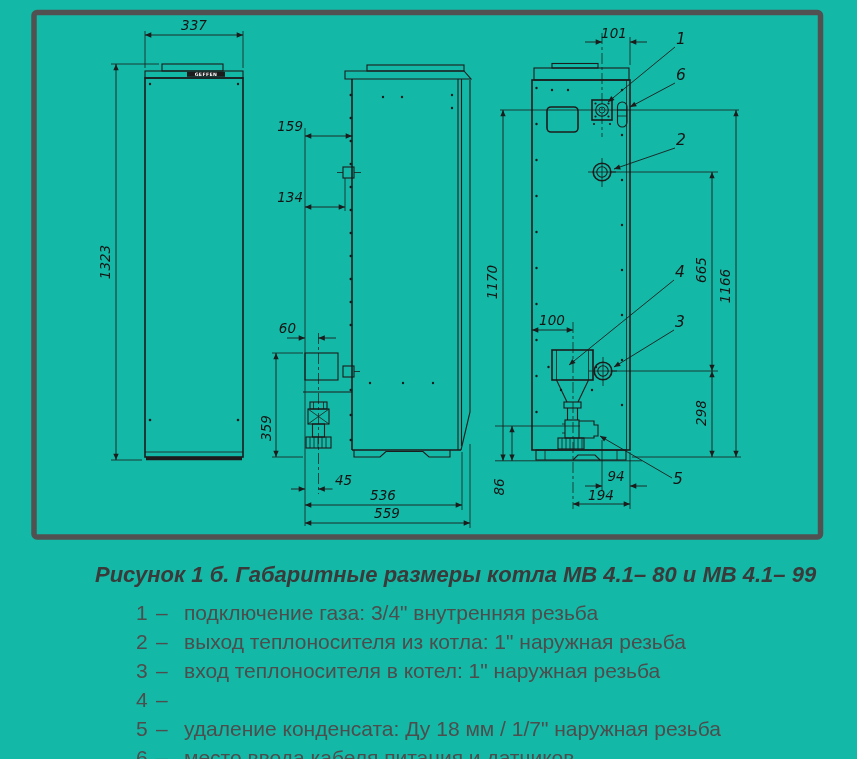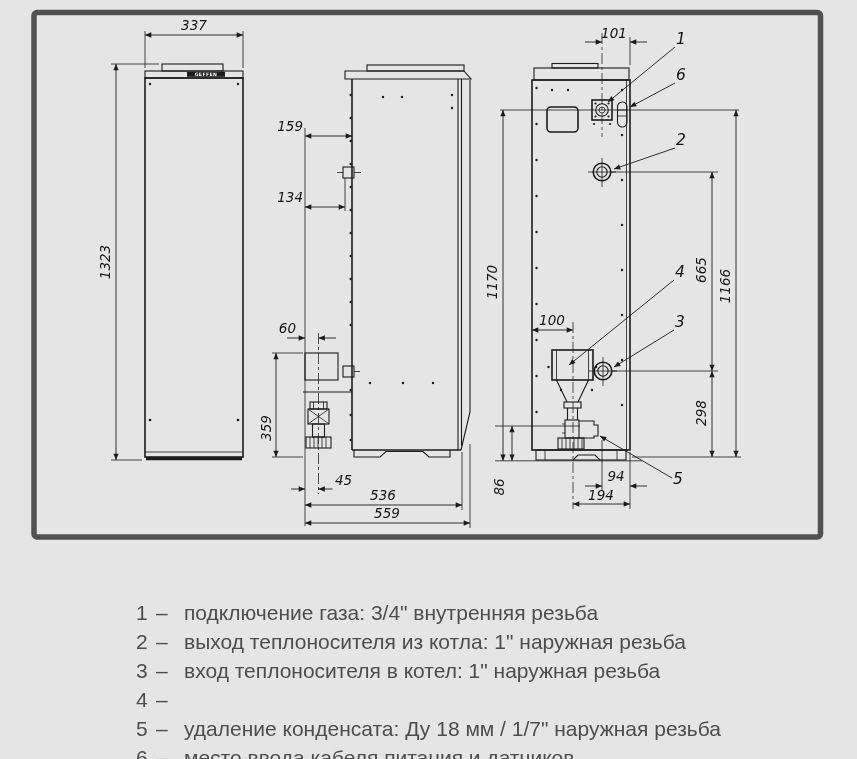--- a/index.html
+++ b/index.html
@@ -1,16 +1,16 @@
 <!DOCTYPE html>
 <html><head>
 <meta charset="utf-8">
 <style>
   html,body{margin:0;padding:0;background:#ffffff;}
-  #page{position:relative;width:857px;height:759px;background:#e5e5e5;overflow:hidden;
+  #page{position:relative;width:857px;height:759px;background:#14b8a6;overflow:hidden;
         font-family:"Liberation Sans",sans-serif;}
   svg .o{fill:none;stroke:#1c1c1c;stroke-width:1.6;stroke-linejoin:miter}
   svg .m{fill:none;stroke:#1c1c1c;stroke-width:1.1}
   svg .h{fill:none;stroke:#1c1c1c;stroke-width:.8}
   svg .d{fill:none;stroke:#1c1c1c;stroke-width:.9;marker-start:url(#arr);marker-end:url(#arr)}
   svg .de{fill:none;stroke:#1c1c1c;stroke-width:.9;marker-end:url(#arr)}
   svg .cl{fill:none;stroke:#1c1c1c;stroke-width:.75;stroke-dasharray:11 3 3 3}
   svg .dot{fill:#1c1c1c;stroke:none}
   svg text{stroke:none}
   svg .t{font:italic 13.5px "DejaVu Sans",sans-serif;fill:#141414}
@@ -323,20 +323,21 @@
       <line class="de" x1="674" y1="330" x2="614" y2="367"></line>
       <text class="tc" x="680" y="327" text-anchor="middle">3</text>
     </g>
     <g>
       <line class="de" x1="672" y1="478" x2="600" y2="436"></line>
       <text class="tc" x="678" y="484" text-anchor="middle">5</text>
     </g>
   </g>
 </svg>
 
+<div id="caption">Рисунок 1 б. Габаритные размеры котла МВ 4.1– 80 и МВ 4.1– 99</div>
 
 <div id="legend">
   <div class="lrow">
     <span class="lnum">1</span>
     <span class="ldash">–</span>
     <span class="ltext">подключение газа: 3/4" внутренняя резьба</span>
   </div>
   <div class="lrow">
     <span class="lnum">2</span>
     <span class="ldash">–</span>

